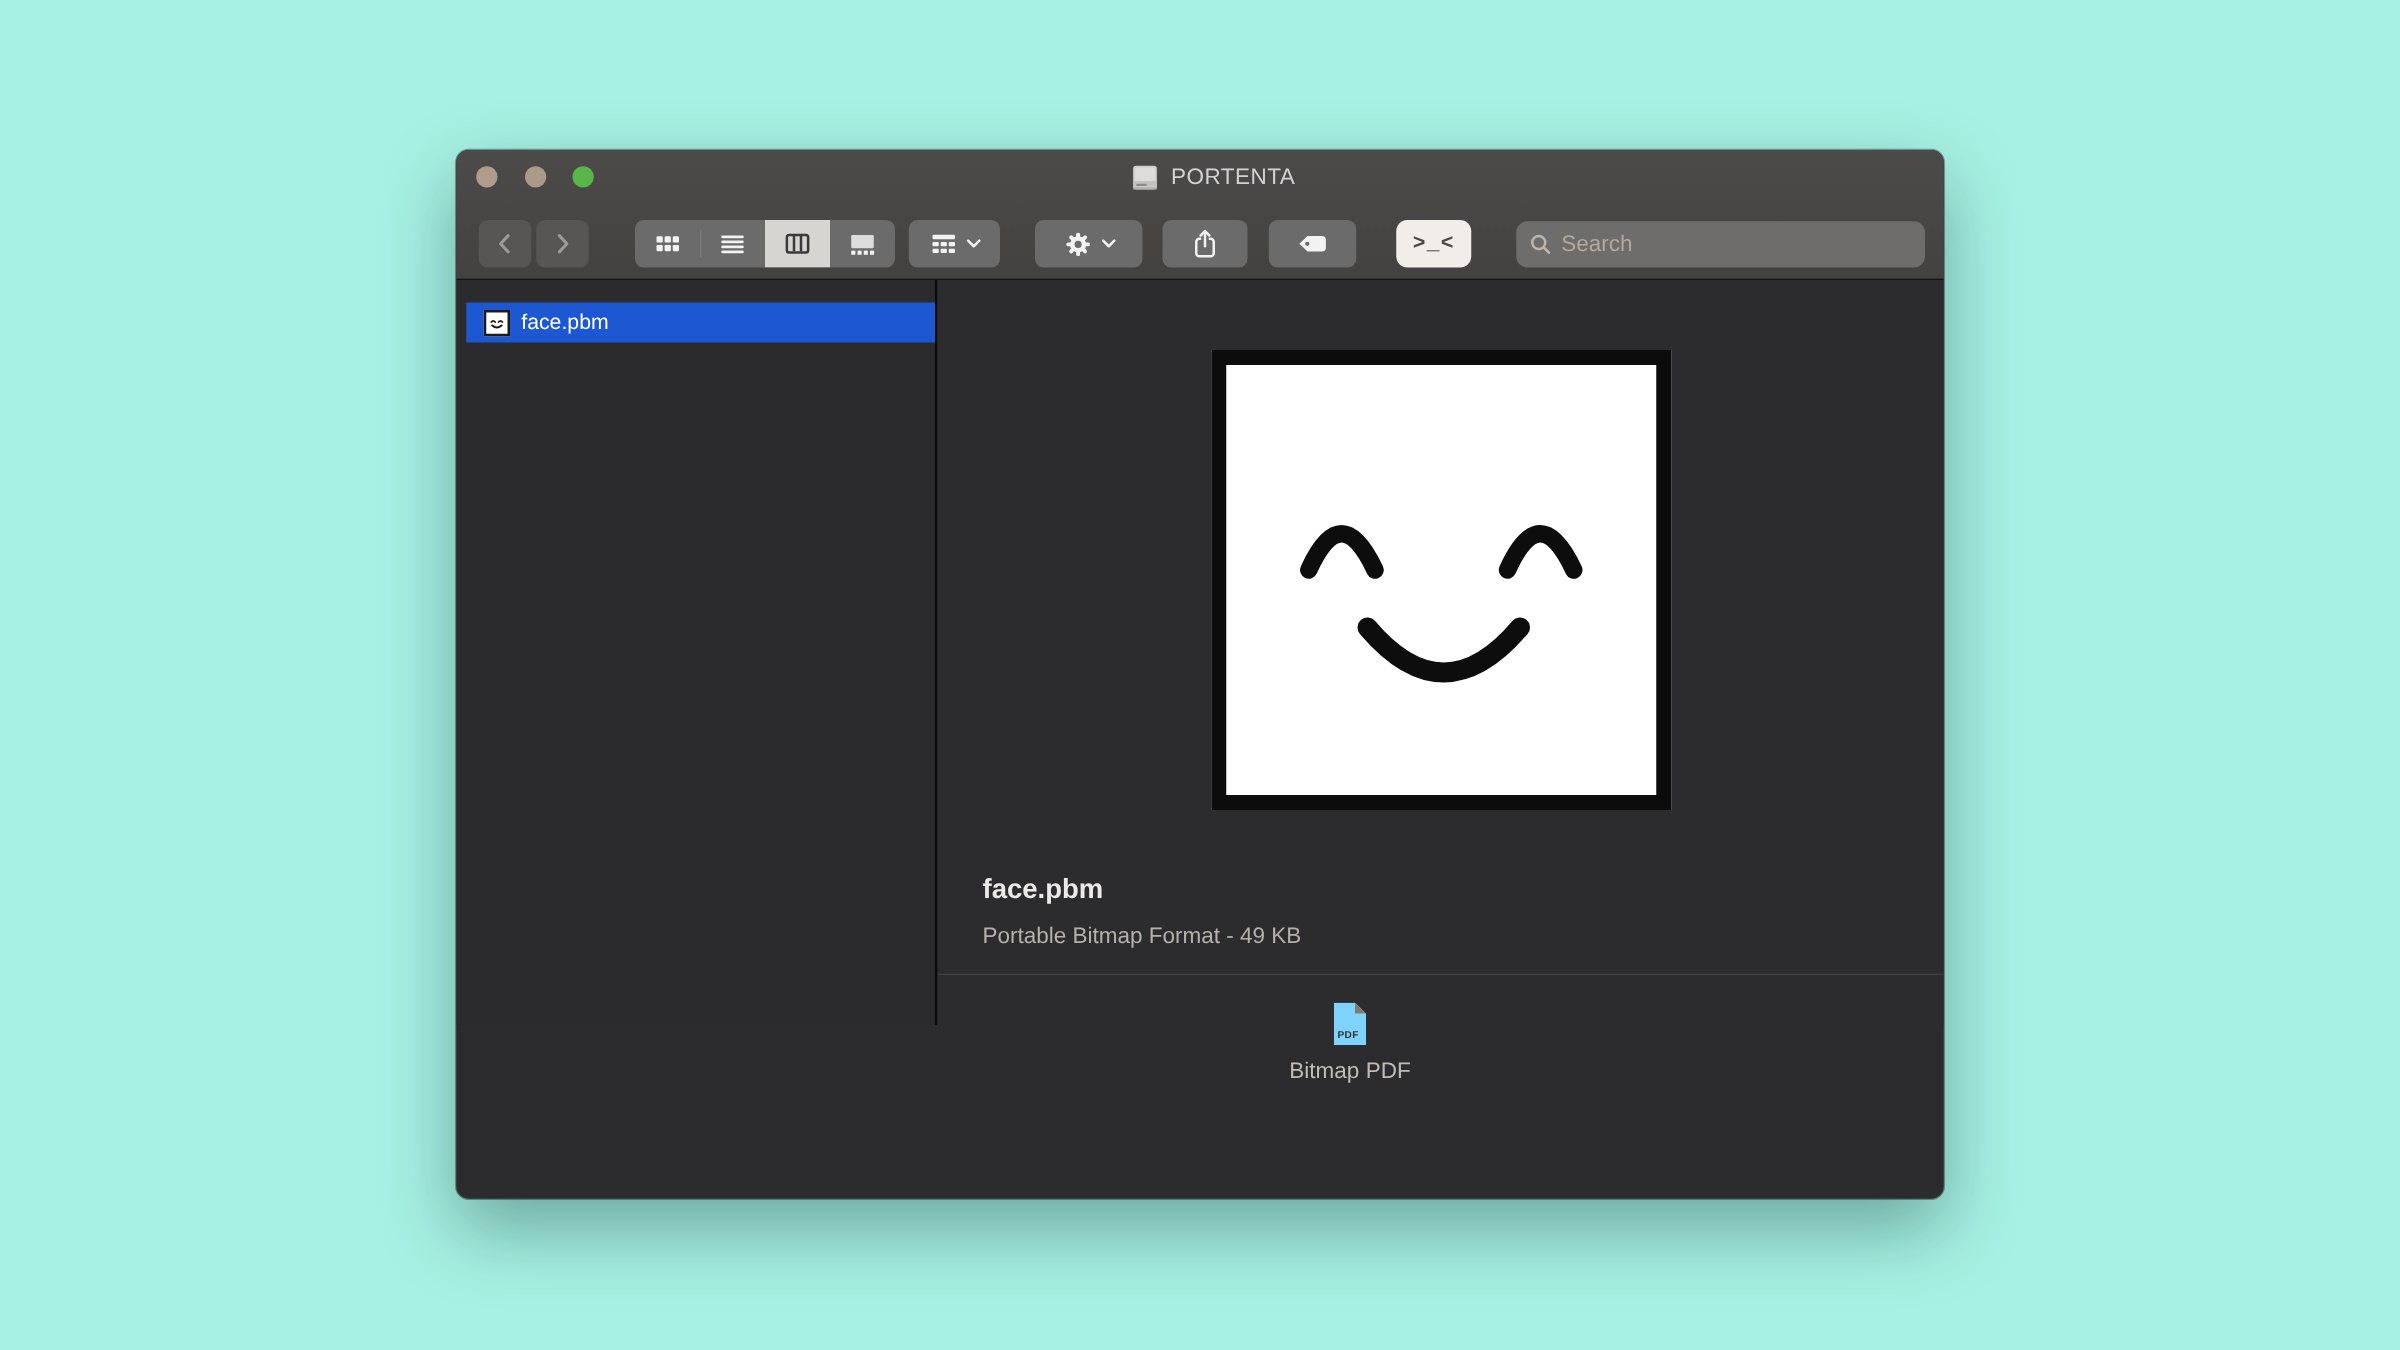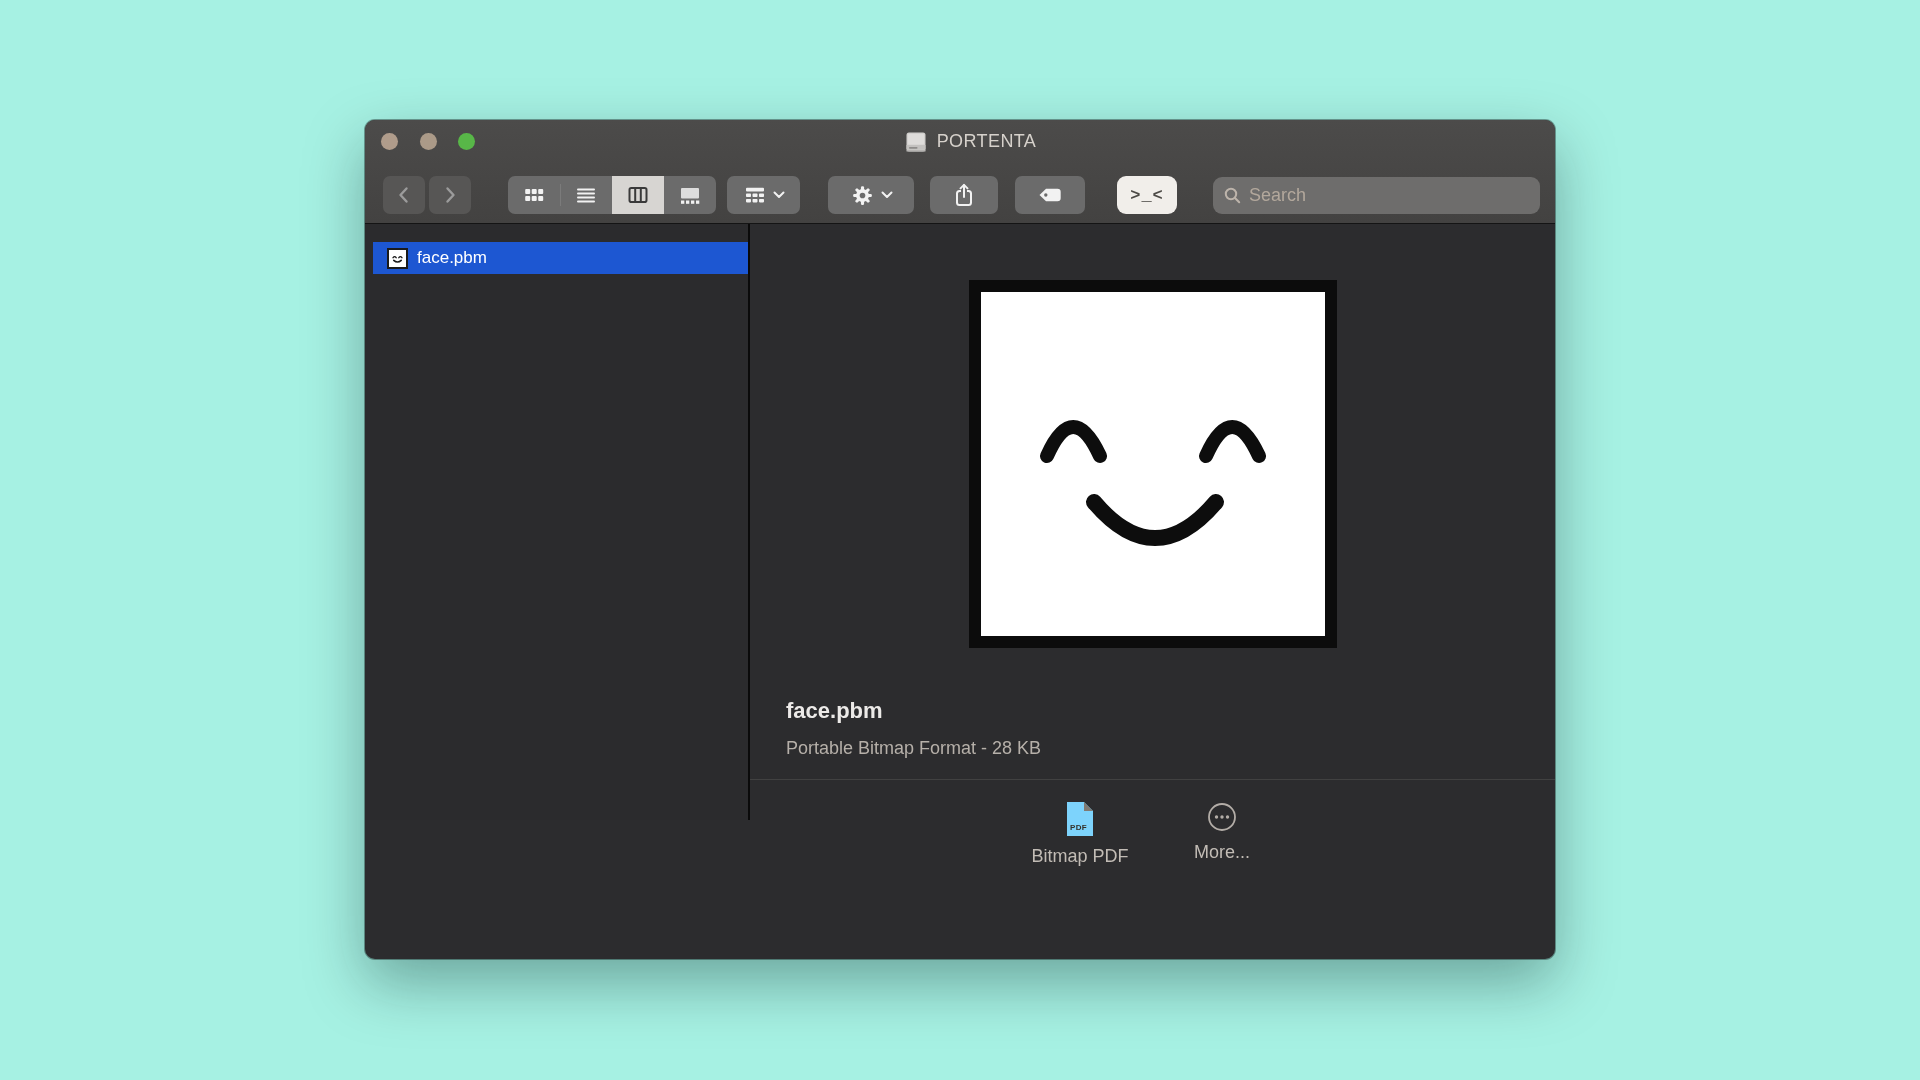--- a/index.html
+++ b/index.html
@@ -282,38 +282,29 @@
 
       <div class="preview-image">
         <svg width="344" height="344" viewBox="0 0 344 344">
           <path d="M66,164 Q92,106 119,164" fill="none" stroke="#0d0d0d" stroke-width="14" stroke-linecap="round"></path>
           <path d="M225,164 Q251,106 278,164" fill="none" stroke="#0d0d0d" stroke-width="14" stroke-linecap="round"></path>
           <path d="M113,210 Q174,282 235,210" fill="none" stroke="#0d0d0d" stroke-width="16" stroke-linecap="round"></path>
         </svg>
       </div>
 
       <div class="preview-title">face.pbm</div>
-      <div class="preview-subtitle">Portable Bitmap Format - 28 KB</div>
+      <div class="preview-subtitle">Portable Bitmap Format - 49 KB</div>
 
       <div class="hdivider"></div>
 
       <div class="action action-createpdf">
         <span class="pdf-doc">
           <span class="fold"></span>
           <span class="pdf-badge">PDF</span>
         </span>
         <span class="action-label">Bitmap PDF</span>
       </div>
 
-      <div class="action action-more">
-        <svg class="more-circle" viewBox="0 0 30 30">
-          <circle cx="15" cy="15" r="13" fill="none" stroke="#b3ada7" stroke-width="1.8"></circle>
-          <circle cx="9.5" cy="15" r="1.7" fill="#b3ada7"></circle>
-          <circle cx="15" cy="15" r="1.7" fill="#b3ada7"></circle>
-          <circle cx="20.5" cy="15" r="1.7" fill="#b3ada7"></circle>
-        </svg>
-        <span class="action-label">More...</span>
-      </div>
     </div>
   </div>
 
 
 </div>
 
 </body></html>

